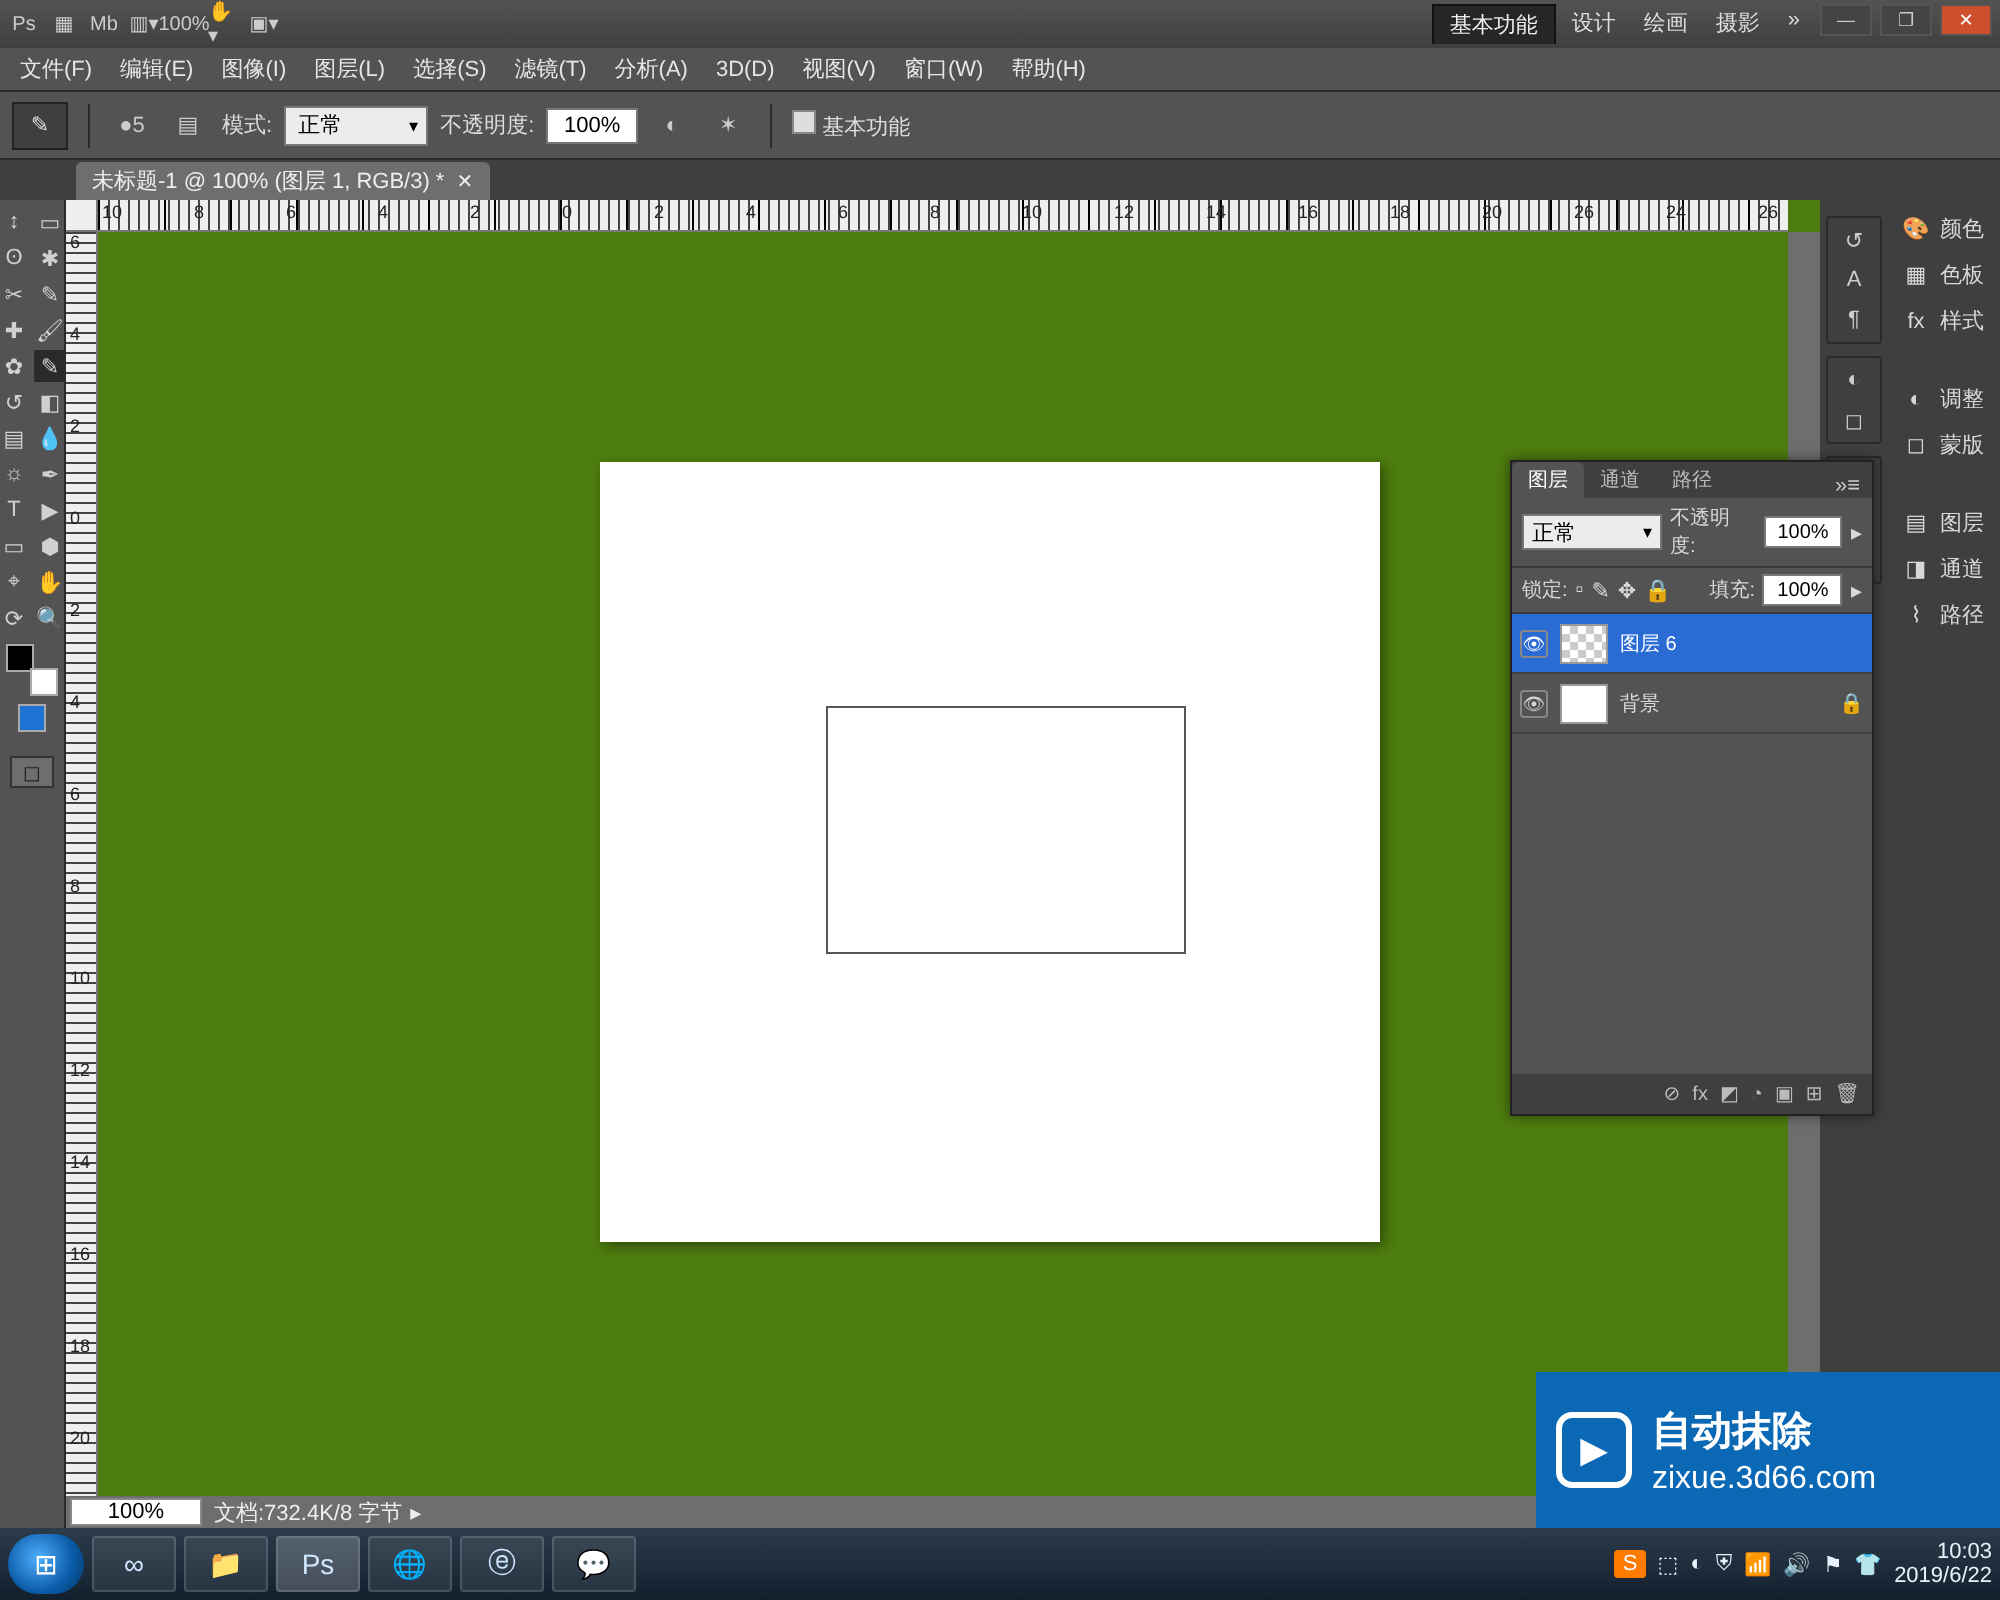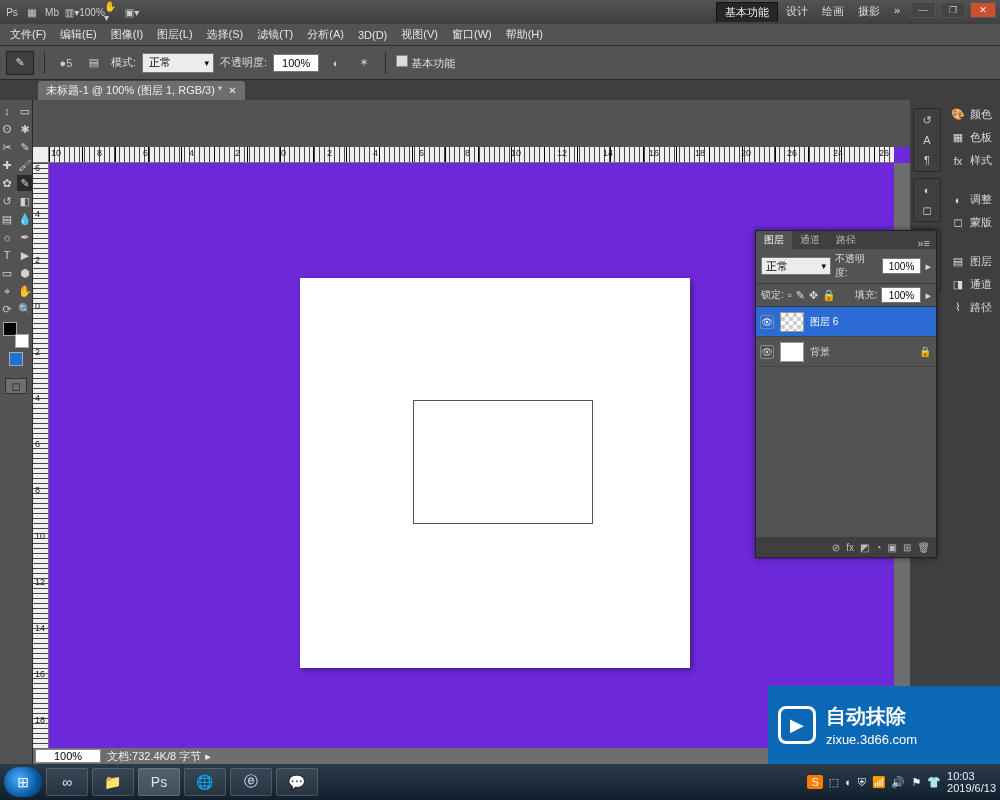--- a/index.html
+++ b/index.html
@@ -43,21 +43,21 @@
 .toolbox .row { display: flex; gap: 0; }
 .tool { width: 16px; height: 16px; margin: 1px; display: inline-flex; align-items: center; justify-content: center; color: #d0d0d0; font-size: 11px; position: relative; }
 .tool.active { background: #2a2a2a; }
 .swatches { margin-top: 4px; width: 26px; height: 26px; position: relative; }
 .swatches .fg { position: absolute; left: 0; top: 0; width: 14px; height: 14px; background: #000; border: 1px solid #aaa; }
 .swatches .bg { position: absolute; right: 0; bottom: 0; width: 14px; height: 14px; background: #fff; border: 1px solid #aaa; }
 .blue-swatch { width: 14px; height: 14px; background: #1d72d2; border: 1px solid #aaa; margin-top: 4px; }
 .qm { width: 22px; height: 16px; background: #6e6e6e; border: 1px solid #333; margin-top: 12px; display: flex; align-items: center; justify-content: center; color: #222; }
 
 
-.canvas-wrap { flex: 1; position: relative; background: #6d28d9; overflow: hidden; margin-top: 47px; }
+.canvas-wrap { flex: 1; position: relative; background: #4d7c0f; overflow: hidden; }
 .ruler-h { position: absolute; top: 0; left: 16px; right: 16px; height: 16px; background: #efefef; border-bottom: 1px solid #777; }
 .ruler-h .ticks { height: 100%; background-image: repeating-linear-gradient(to right, #444 0, #444 1px, transparent 1px, transparent 5px); }
 .ruler-h .big { position: absolute; top: 0; left: 0; right: 0; height: 100%; background-image: repeating-linear-gradient(to right, #000 0, #000 1px, transparent 1px, transparent 33px); }
 .ruler-h-labels { position: absolute; top: 0; left: 0; right: 0; height: 100%; }
 .ruler-h-labels span { position: absolute; top: 1px; font-size: 9px; color: #222; transform: translateX(2px); }
 .ruler-v { position: absolute; top: 16px; left: 0; bottom: 16px; width: 16px; background: #efefef; border-right: 1px solid #777; }
 .ruler-v .ticks { width: 100%; height: 100%; background-image: repeating-linear-gradient(to bottom, #444 0, #444 1px, transparent 1px, transparent 5px); }
 .ruler-corner { position: absolute; top: 0; left: 0; width: 16px; height: 16px; background: #efefef; border-right: 1px solid #777; border-bottom: 1px solid #777; }
 .ruler-v-labels { position: absolute; top: 0; left: 0; bottom: 0; width: 100%; }
 .ruler-v-labels span { position: absolute; left: 2px; font-size: 9px; color: #222; }
@@ -99,29 +99,29 @@
 .layer-item .nm { font-size: 10px; }
 .layer-item .lock { margin-left: auto; font-size: 10px; }
 .layers-panel .footer { height: 20px; background: #3f3f3f; display: flex; align-items: center; justify-content: flex-end; gap: 6px; padding: 0 6px; }
 .layers-panel .footer span { font-size: 10px; color: #bbb; }
 
 
 .watermark { position: absolute; right: 0; bottom: 36px; width: 232px; height: 78px; background: #0a68b5; color: #fff; display: flex; align-items: center; padding: 0 10px; gap: 10px; }
 .watermark .play { width: 38px; height: 38px; border: 3px solid #fff; border-radius: 8px; display: flex; align-items: center; justify-content: center; font-size: 18px; }
 .watermark .txt { display: flex; flex-direction: column; }
 .watermark .txt .big { font-size: 20px; font-weight: bold; }
-.watermark .txt .small { font-size: 13px; margin-top: 2px; }
+.watermark .txt .small { font-size: 16px; margin-top: 2px; }
 
 
 .taskbar { position: absolute; bottom: 0; left: 0; right: 0; height: 36px; background: linear-gradient(#2c3b4a, #12202e); display: flex; align-items: center; padding: 0 4px; }
 .taskbar .start { width: 38px; height: 30px; border-radius: 18px; background: radial-gradient(circle at 40% 40%, #4fb0ff 0, #0a5aa6 60%, #033561 100%); display: flex; align-items: center; justify-content: center; color: #fff; font-size: 14px; }
 .taskbar .tbtn { width: 42px; height: 28px; margin-left: 4px; background: rgba(255,255,255,0.08); border: 1px solid rgba(255,255,255,0.15); border-radius: 2px; display: flex; align-items: center; justify-content: center; color: #cfe6ff; font-size: 14px; }
 .taskbar .tbtn.active { background: rgba(255,255,255,0.2); }
 .taskbar .tray { margin-left: auto; display: flex; align-items: center; gap: 6px; color: #e8f1fb; }
-.taskbar .tray .clock { text-align: left; font-size: 10px; line-height: 12px; }
+.taskbar .tray .clock { text-align: right; font-size: 10px; line-height: 12px; }
 .taskbar .tray .ti { font-size: 11px; }
 </style>
 </head>
 <body>
 
 <div class="title-bar">
   <div class="left">
     <span class="ico">Ps</span>
     <span class="ico">▦</span>
     <span class="ico">Mb</span>
@@ -416,16 +416,16 @@
     <span class="ti" style="background:#ff7a00;color:#fff;padding:1px 4px;border-radius:2px">S</span>
     <span class="ti">⬚</span>
     <span class="ti">◐</span>
     <span class="ti">⛨</span>
     <span class="ti">📶</span>
     <span class="ti">🔊</span>
     <span class="ti">⚑</span>
     <span class="ti">👕</span>
     <div class="clock">
       <div>10:03</div>
-      <div>2019/6/13</div>
+      <div>2019/6/22</div>
     </div>
   </div>
 </div>
 
 </body></html>

